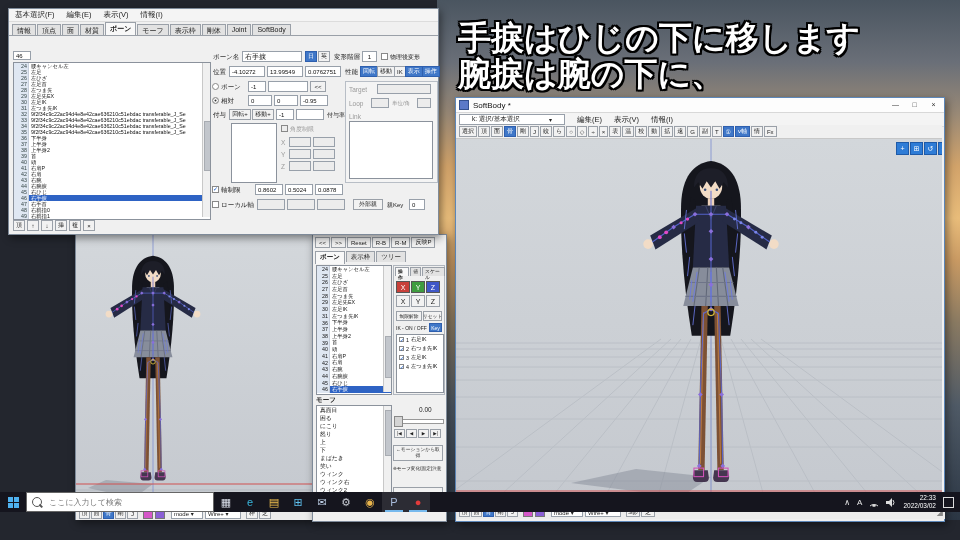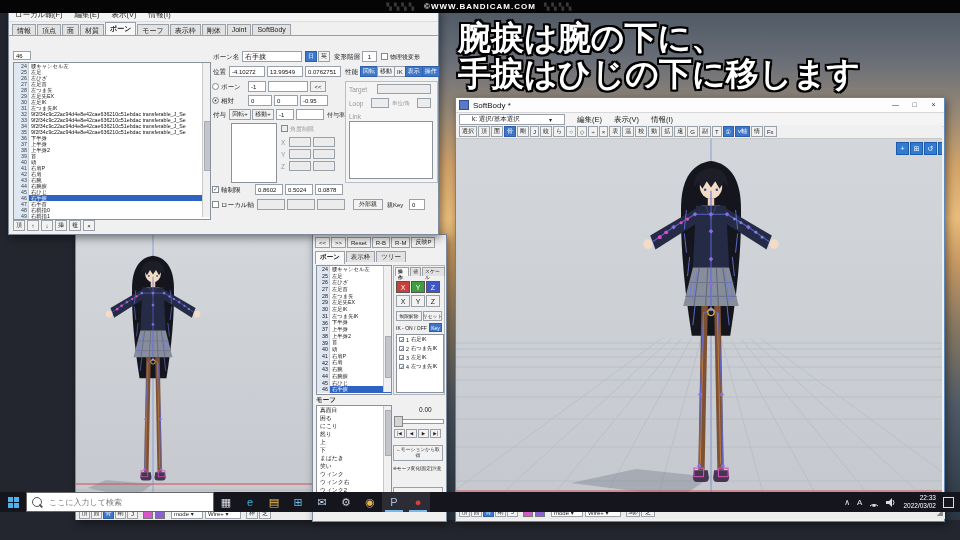--- a/index.html
+++ b/index.html
@@ -149,28 +149,28 @@
             <circle cx="123" cy="77.5" r="1.4"></circle>
         </g>
         <rect x="59" y="294" width="9" height="8" stroke="#cf52b8" fill="none"></rect>
         <rect x="82" y="294" width="9" height="8" stroke="#cf52b8" fill="none"></rect>
         <circle cx="75" cy="148" r="3" stroke="#d8b838" fill="none" stroke-width="1.2"></circle>
       </g>
     </defs>
   </svg>
 
   <div id="caption">
+    <div>手捩はひじの下に移します</div>
     <div>腕捩は腕の下に、</div>
-    <div>手捩はひじの下に移します</div>
   </div>
 
   <div class="win" id="editor" style="left:8px;top:8px;width:429px;height:225px;z-index:30;">
     <div class="mbar">
 
-    <span>ローカル軸(F)</span>
+    <span>基本選択(F)</span>
         <span>編集(E)</span>
         <span>表示(V)</span>
         <span>情報(I)</span>
       </div>
     <div class="etabs">
 
     <span class="tab">情報</span>
         <span class="tab">頂点</span>
         <span class="tab">面</span>
         <span class="tab">材質</span>
@@ -770,25 +770,20 @@
       <span class="combo" style="width:36px;height:10px;">Wire+ ▾</span>
       <span style="display:flex;gap:1px;margin-left:3px;">
 
       <span class="b3" style="width:14px;height:10px;">S影</span>
           <span class="b3" style="width:14px;height:10px;">芝</span>
         </span>
       <span style="margin-left:auto;margin-right:2px;color:#888;font-size:8px;">◢</span>
     </div>
   </div>
 
-  <div id="bandicam">
-    <span class="deco">▚▚▚▚</span>
-    <span>©WWW.BANDICAM.COM</span>
-    <span class="deco">▚▚▚▚</span>
-  </div>
 
   <div id="taskbar">
     <div id="start">
       <span class="winlogo">
           <i></i>
           <i></i>
           <i></i>
           <i></i>
         </span>
     </div>

